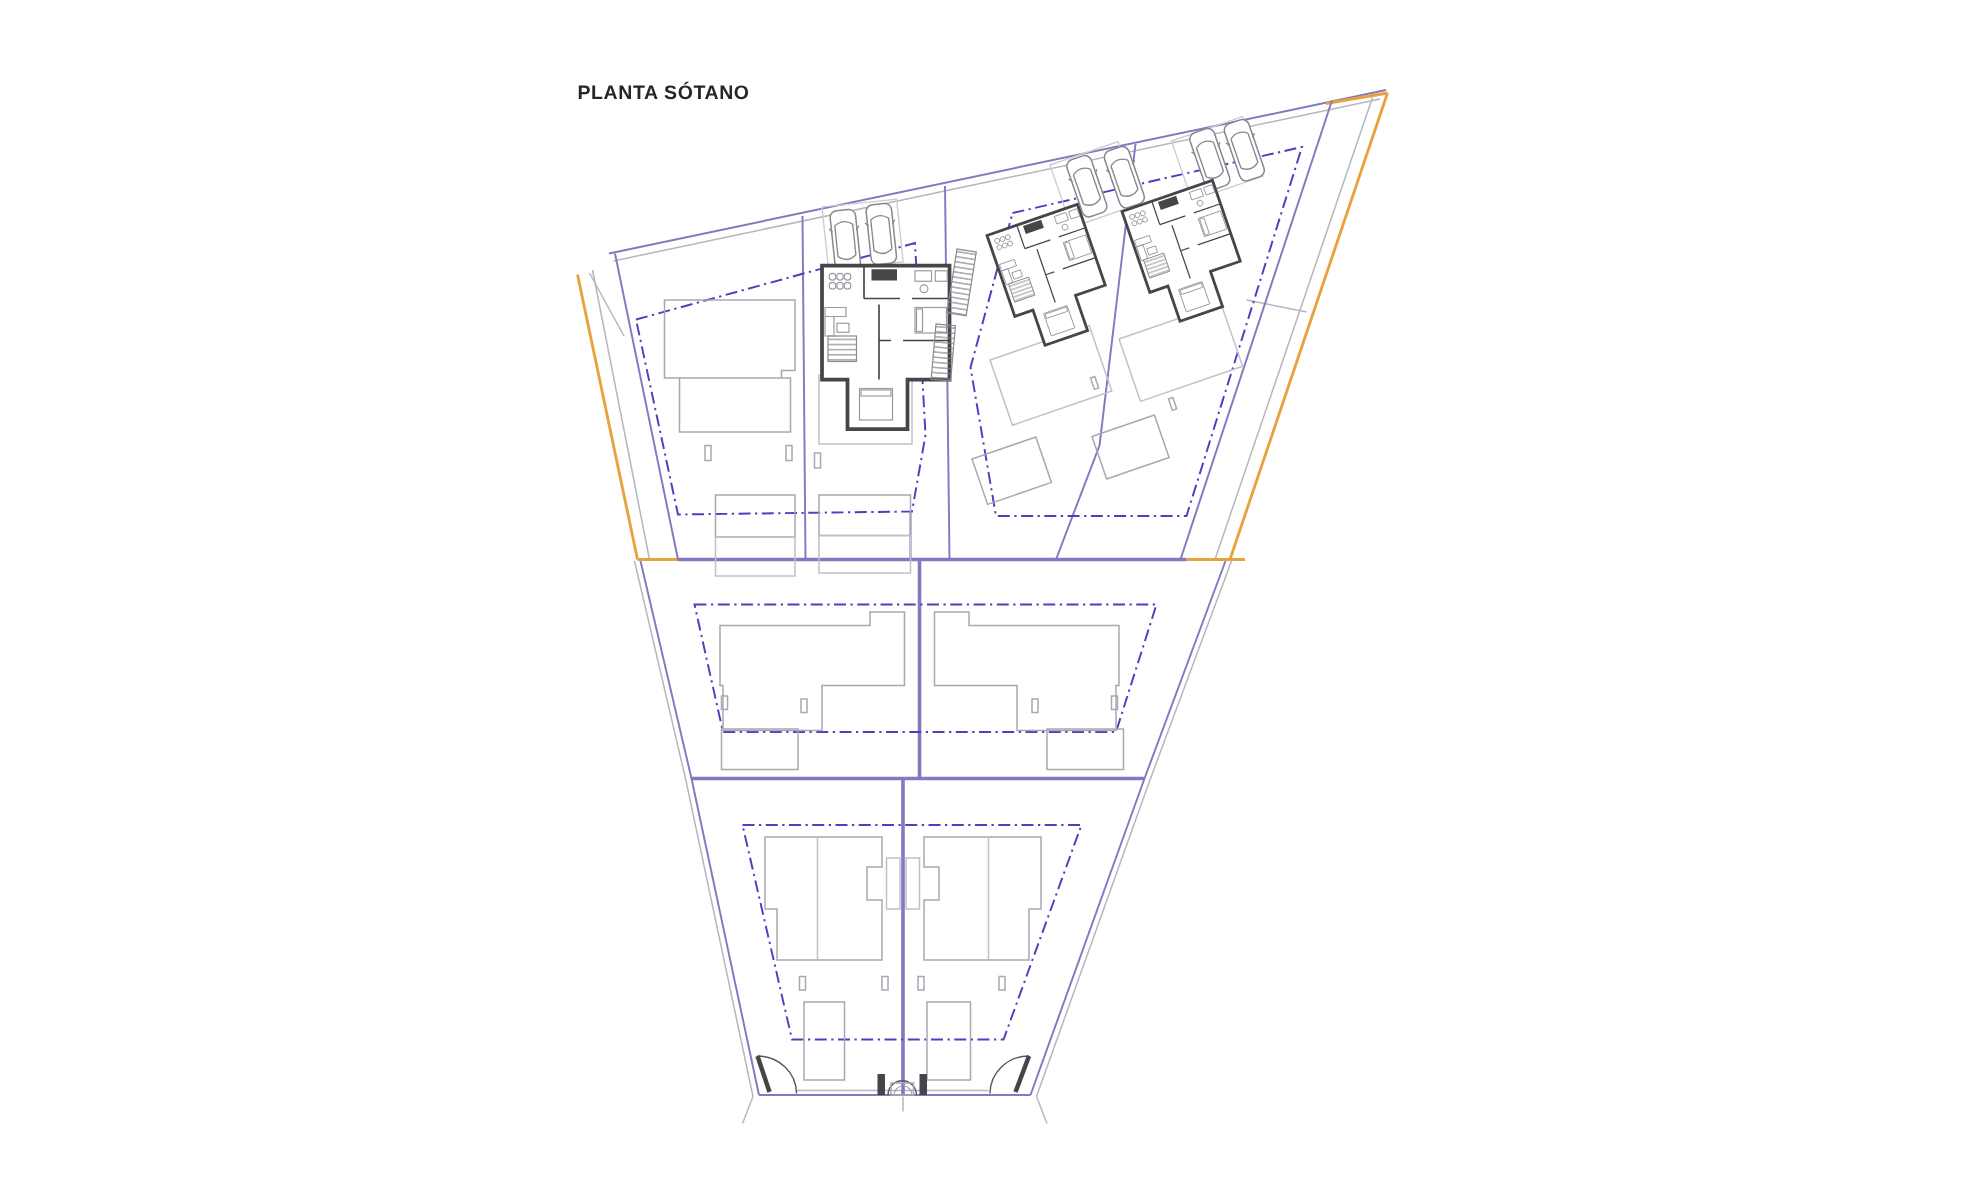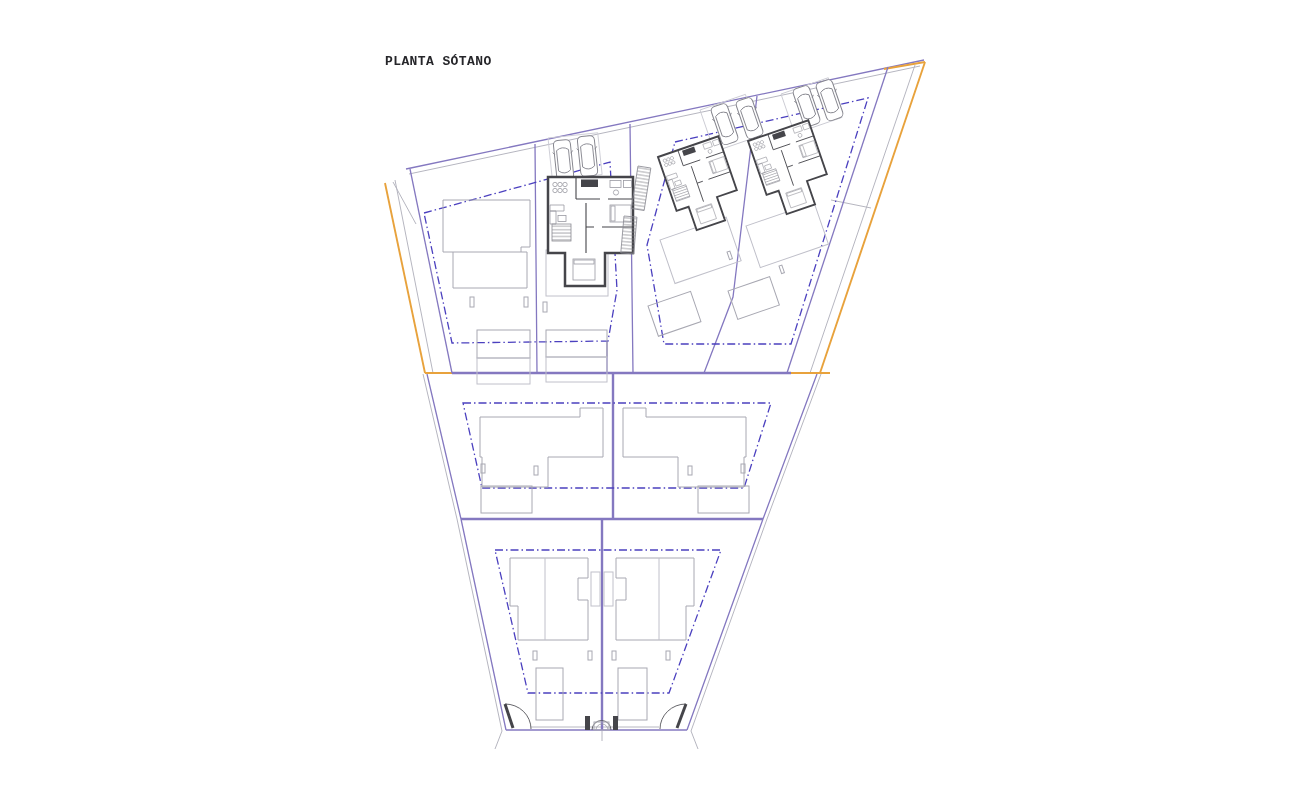--- a/index.html
+++ b/index.html
@@ -1,17 +1,17 @@
 <!DOCTYPE html>
 <html style="--bg: #ffffff; --purple: #8478c0; --blue: #4b40bf; --orange: #e8a23c; --dark: #45454a; --bldg: #a8a8b2; --bldg2: #c0c0ca; --gray: #b6b6c0;"><head>
 <meta charset="utf-8">
 <style>
   html,body{margin:0;padding:0;background:#fff;}
   .stage{position:relative;width:1315px;height:802px;background:var(--bg,#fff);overflow:hidden;
-         font-family:Liberation Mono, monospace;}
+         font-family:Liberation Sans, sans-serif;}
   .plan-title{position:absolute;left:385px;top:54px;font-size:13px;font-weight:600;
               letter-spacing:.4px;color:#26262a;}
   svg{position:absolute;left:0;top:0;}
   
   .p  {stroke:var(--purple,#8478c0);fill:none;stroke-width:1.3;}
   .p2 {stroke:var(--purple,#8478c0);fill:none;stroke-width:2.4;}
   .g  {stroke:var(--gray,#b6b6c0);fill:none;stroke-width:1;}
   .o  {stroke:var(--orange,#e8a23c);fill:none;stroke-width:1.9;}
   .dash{stroke:var(--blue,#4b40bf);fill:none;stroke-width:1.3;stroke-dasharray:8 3 1.5 3;}
   .b1 {stroke:var(--bldg,#a8a8b2);fill:none;stroke-width:1;}

